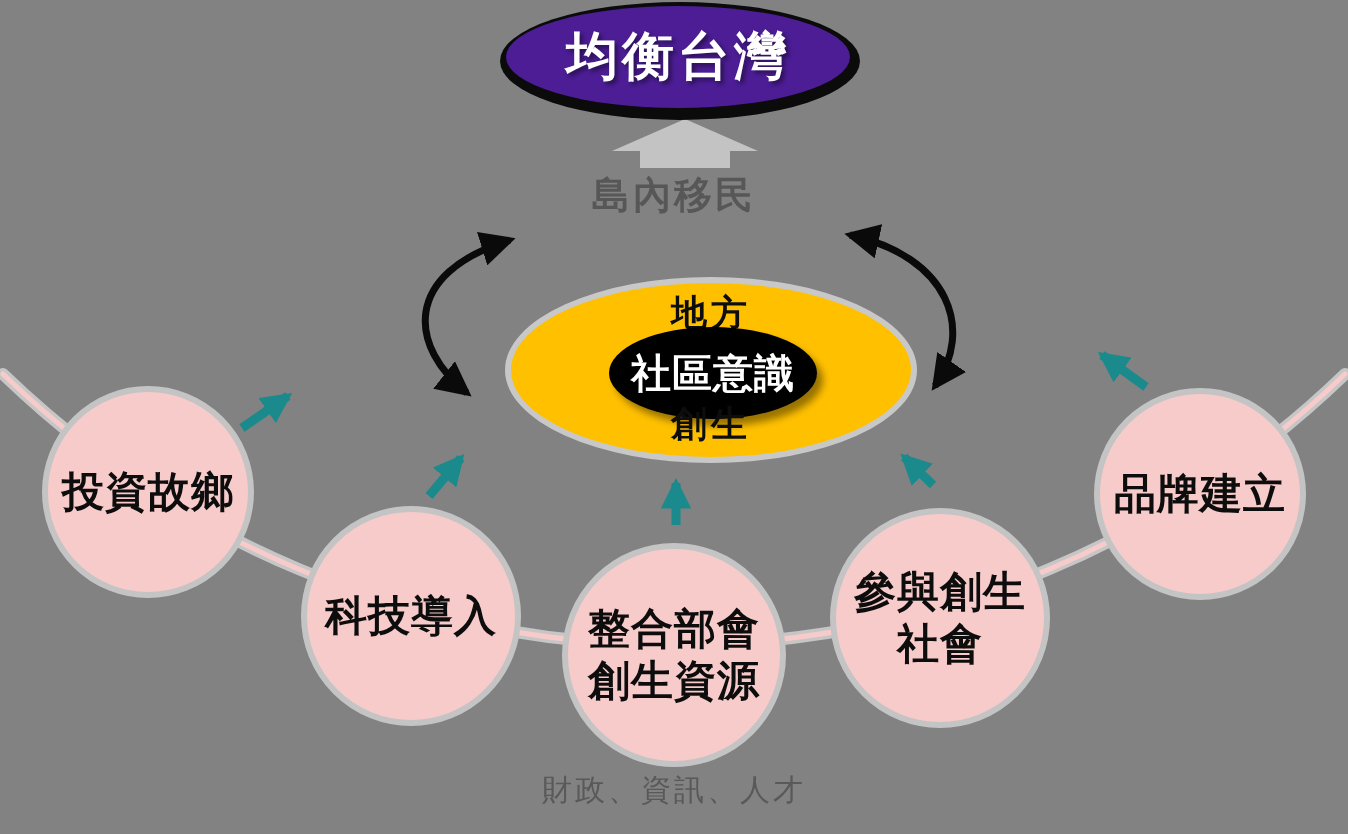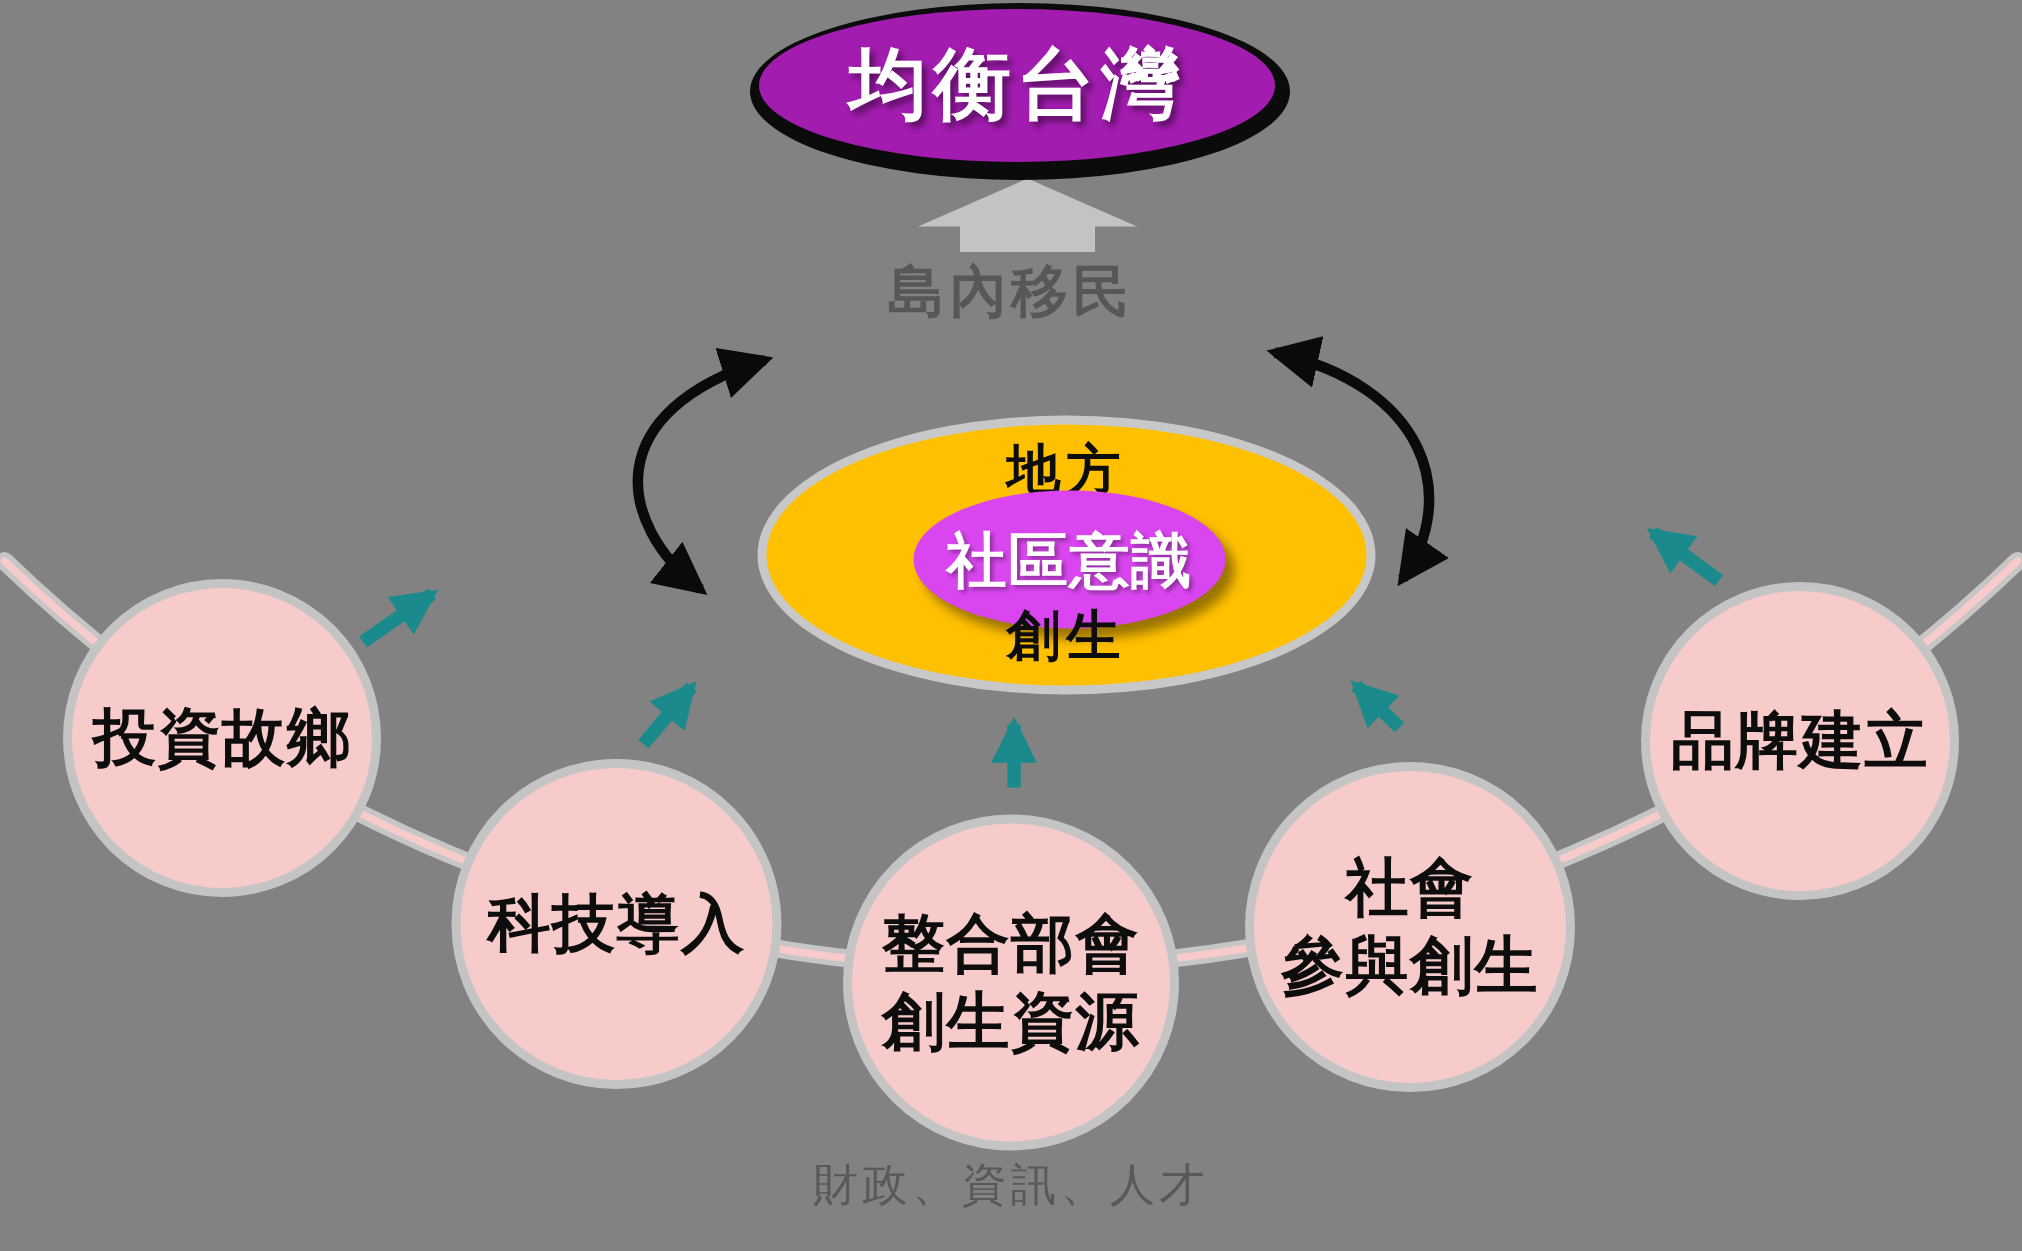--- a/index.html
+++ b/index.html
@@ -17,21 +17,21 @@
   #arrow-layer{
     position:absolute;left:0;top:0;width:1348px;height:834px;
   }
   
   .goal-outline{
     position:absolute;left:500px;top:2px;width:360px;height:118px;
     background:#0B0B0B;border-radius:50%;
   }
   .goal-ellipse{
     position:absolute;left:506px;top:6px;width:344px;height:102px;
-    background:#a21caf;border-radius:50%;
+    background:#4c1d95;border-radius:50%;
     display:flex;align-items:center;justify-content:center;
   }
   .goal-ellipse .lbl{
     color:#FFFFFF;font-size:52px;font-weight:bold;letter-spacing:4px;
     text-shadow:3px 3px 4px rgba(0,0,0,0.45);
   }
   
   .outcome{
     position:absolute;left:474px;top:172px;width:400px;
     text-align:center;color:#575757;font-size:38px;font-weight:bold;
@@ -44,21 +44,21 @@
     box-sizing:border-box;
   }
   .core-top,.core-bottom{
     position:absolute;left:0;width:100%;text-align:center;
     color:#0D0D0D;font-size:36px;font-weight:bold;letter-spacing:4px;
   }
   .core-top{top:6px;}
   .core-bottom{bottom:8px;}
   .core-inner{
     position:absolute;left:98px;top:44px;width:208px;height:92px;
-    background:#d946ef;border-radius:50%;
+    background:#000000;border-radius:50%;
     box-shadow:6px 7px 7px rgba(0,0,0,0.40);
     display:flex;align-items:center;justify-content:center;
   }
   .core-inner .lbl{
     color:#FFFFFF;font-size:40px;font-weight:bold;letter-spacing:1px;
     text-shadow:2px 2px 3px rgba(0,0,0,0.35);
   }
   
   .factor{
     position:absolute;border-radius:50%;
@@ -133,22 +133,22 @@
   </div>
   <div id="factor-2" class="factor">
     <span>科技導入</span>
 
   </div>
   <div id="factor-3" class="factor">
     <span>整合部會</span>
     <span>創生資源</span>
   </div>
   <div id="factor-4" class="factor">
+    <span>參與創生</span>
     <span>社會</span>
-    <span>參與創生</span>
   </div>
   <div id="factor-5" class="factor">
     <span>品牌建立</span>
 
   </div>
 
   <div class="footer">財政、資訊、人才</div>
 
 </div>
 

